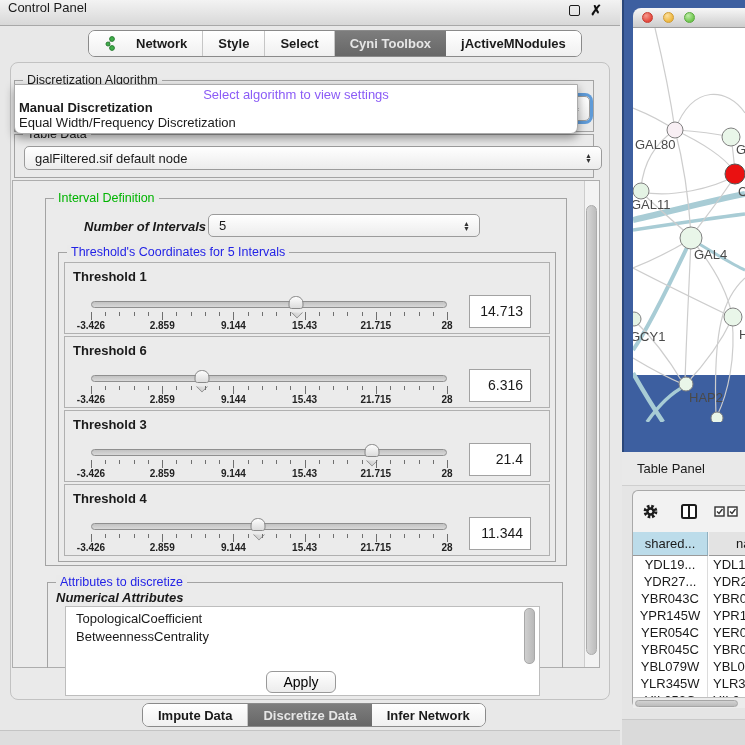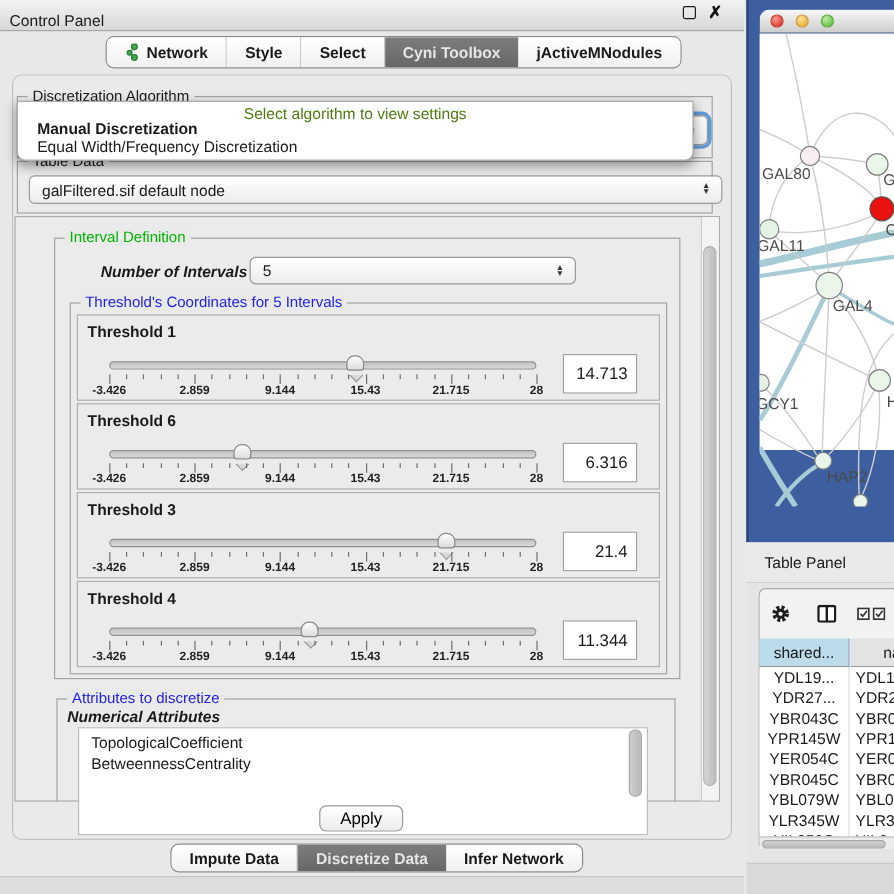--- a/index.html
+++ b/index.html
@@ -3,28 +3,28 @@
 <meta charset="utf-8">
 <style>
   * { margin:0; padding:0; box-sizing:border-box; }
   html,body { width:745px; height:745px; overflow:hidden; }
   body { font-family:"Liberation Sans", sans-serif; background:#e8e8e8; position:relative; color:#1a1a1a; }
   .abs { position:absolute; }
 
   
   .titlebar { left:0; top:0; width:620px; height:26px;
     background:linear-gradient(#f3f3f3,#d8d8d8); border-bottom:1px solid #a8a8a8;
-    display:flex; align-items:flex-end; padding:0 8px; font-size:13px; }
+    display:flex; align-items:flex-start; padding:0 8px; font-size:13px; }
   .win-icons { position:absolute; right:18px; top:5px; display:flex; gap:10px; align-items:center; }
   .float-icon { width:11px; height:11px; border:1.5px solid #1c1c1c; border-radius:2px; }
   .close-icon { font-size:14px; font-weight:bold; color:#111; line-height:11px; }
 
   .tabgroup { display:flex; height:27px; border:1px solid #8a8a8a; border-radius:7px;
     overflow:hidden; background:#fff; font-size:13px; font-weight:600; }
-  .tabgroup .tab { display:flex; align-items:center; gap:5px; padding:0 15px; cursor:default;
+  .tabgroup .tab { display:flex; align-items:center; gap:19px; padding:0 15px; cursor:default;
     border-right:1px solid #c6c6c6; background:linear-gradient(#ffffff,#f0f0f0); white-space:nowrap; }
   .tabgroup .tab:last-child { border-right:none; }
   .tabgroup .tab.sel { background:linear-gradient(#7d7d7d,#676767); color:#e6e6e6; border-right:none; }
   .top-tabbar { left:88px; top:30px; }
   .bottom-tabbar { left:142px; top:703px; }
   .bottom-tabbar .tabgroup { height:24px;justify-content:flex-end; }
 
   .content-outer { left:10px; top:62px; width:600px; height:638px;
     border:1px solid #c2c2c2; border-radius:8px; background:#eaeaea; }
 
@@ -37,22 +37,22 @@
   .combobox { position:absolute; background:linear-gradient(#ffffff,#ececec);
     border:1px solid #9b9b9b; border-radius:5px; font-size:13px;
     display:flex; align-items:center; padding:0 10px; }
   .combo-arrows { position:absolute; right:9px; top:50%; transform:translateY(-50%);
     display:flex; flex-direction:column; line-height:5px; font-size:7px; color:#333; }
   .focus-ring { box-shadow:0 0 0 3px #5f9bd8; }
 
   .popup { left:14px; top:84px; width:564px; height:50px; background:#fff;
     border:1px solid #ababab; border-radius:0 0 7px 7px;
     box-shadow:0 4px 10px rgba(0,0,0,.40); z-index:50; font-size:13px; }
-  .popup .ph { text-align:center; color:#4d7c0f; padding-top:2px; height:15px; }
-  .popup .opt { padding:0 16px; height:15px; line-height:15px; }
+  .popup .ph { text-align:center; color:#8b5cf6; padding-top:2px; height:15px; }
+  .popup .opt { padding:0 4px; height:15px; line-height:15px; }
   .popup .opt.b { font-weight:bold; }
 
   .main-scroll { left:12px; top:180px; width:588px; height:488px;
     border:1px solid #adadad; background:#ebebeb; overflow:hidden; }
   .vscroll-track { left:584px; top:181px; width:15px; height:486px; background:#f3f3f3;
     border-left:1px solid #cccccc; }
   .vscroll-thumb { left:586px; top:205px; width:11px; height:450px; border-radius:6px;
     background:linear-gradient(90deg,#d6d6d6,#bdbdbd); border:1px solid #ababab; }
 
   .bold13 { font-size:13px; font-weight:bold;font-style:italic; }

